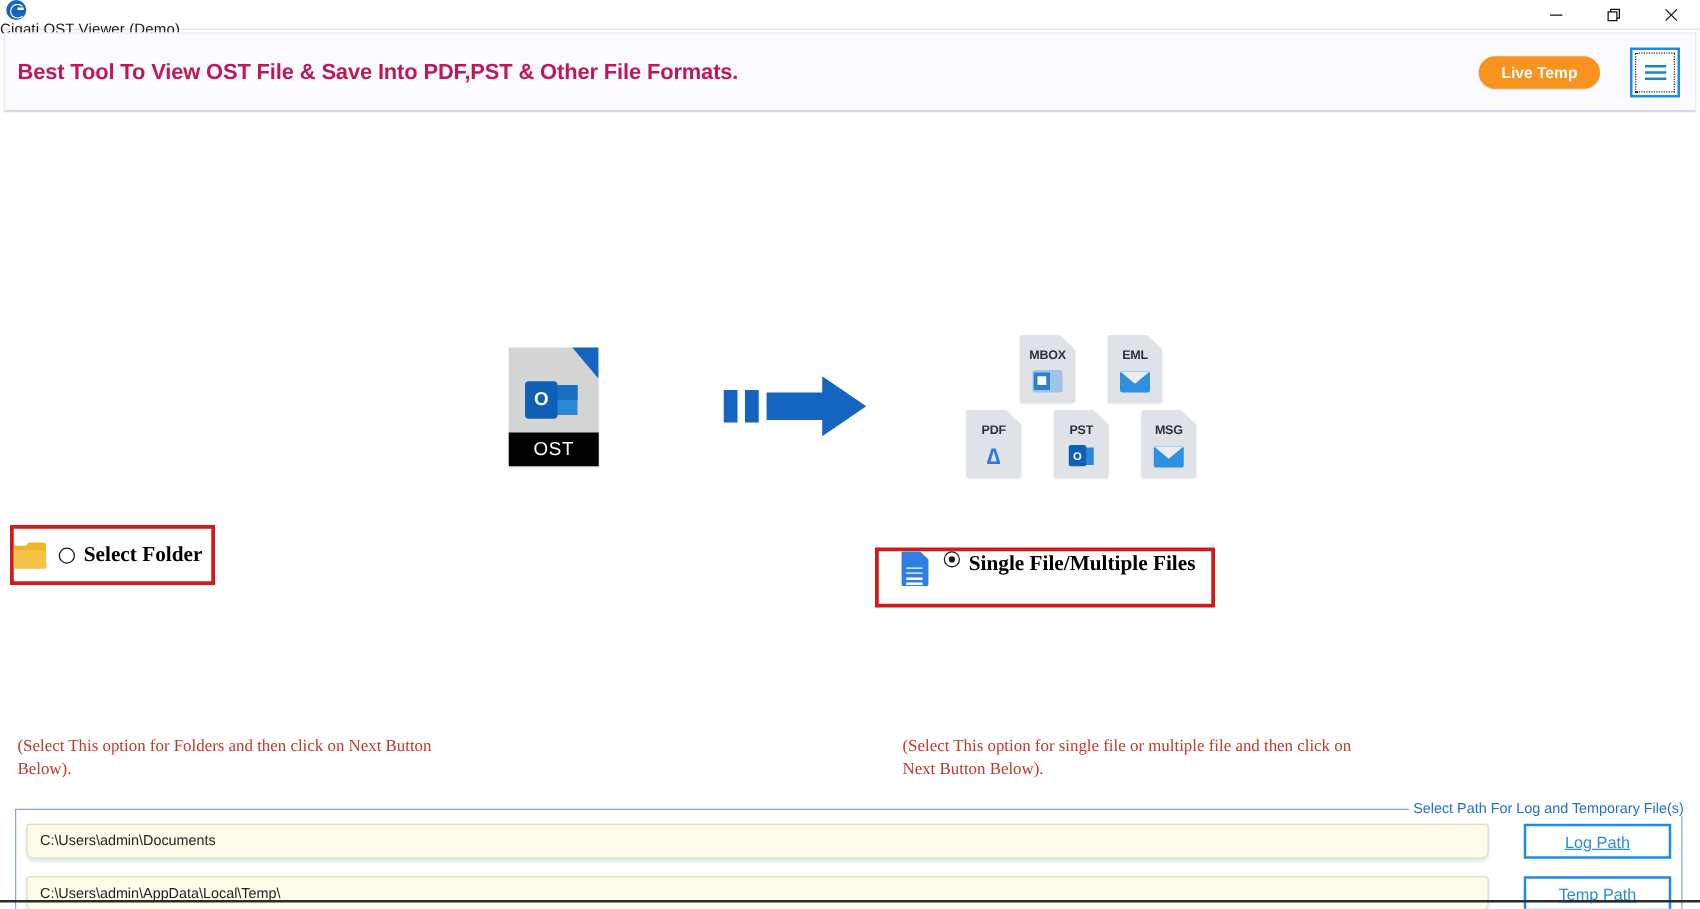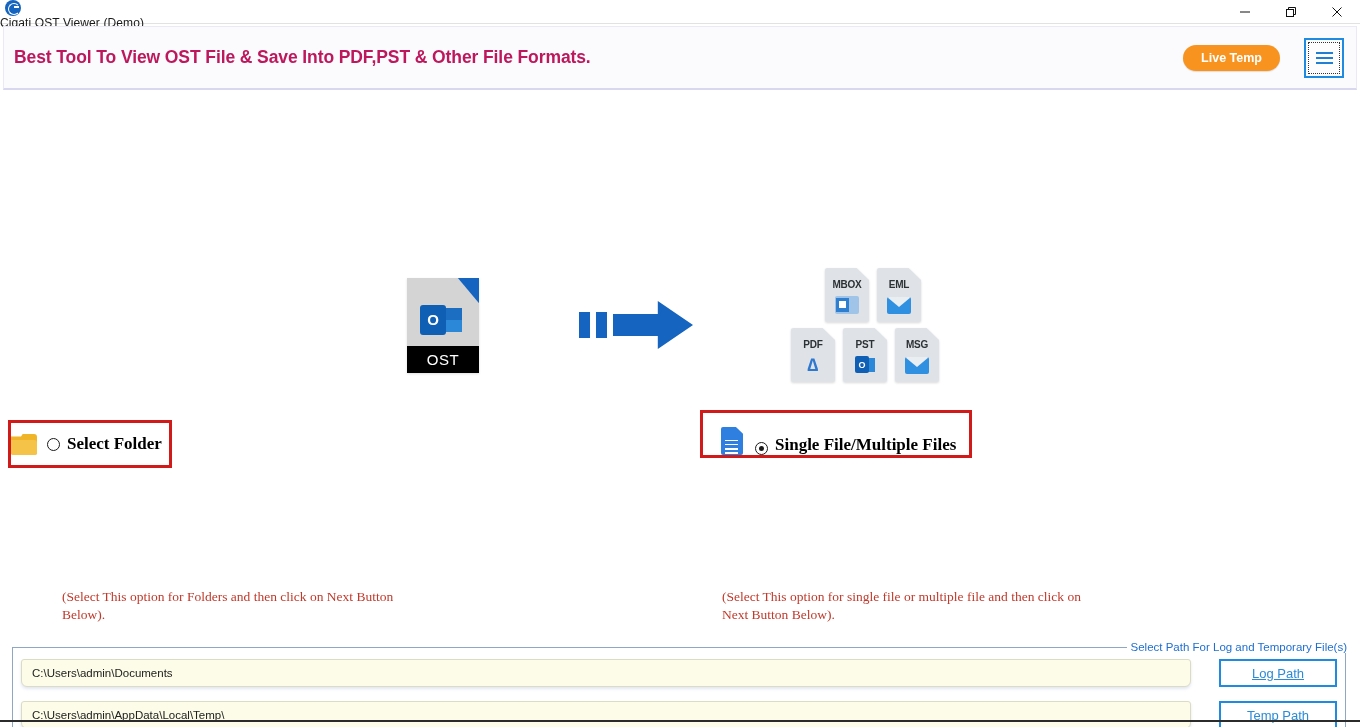--- a/index.html
+++ b/index.html
@@ -211,21 +211,21 @@
   }
 
   
   .outputs {
     width: 160px;
     display: flex;
     flex-direction: column;
     align-items: center;
     gap: 6px;
   }
-  .out-row { display: flex; gap: 8px; }
+  .out-row { display: flex; gap: 26px; }
   .out-row.bottom { margin-left: -16px; }
   .file-ico {
     width: 44px; height: 54px;
     position: relative;
     filter: drop-shadow(0 1px 1px rgba(0,0,0,.15));
   }
   .file-ico .fbody {
     position: absolute; inset: 0;
     background: #dfe3e8;
     clip-path: polygon(0 0, 72% 0, 100% 22%, 100% 100%, 0 100%);
@@ -296,25 +296,25 @@
     position: absolute;
     left: 8px; top: 330px;
     width: 164px; height: 48px;
     border: 3px solid #d11a1a;
     background: #ffffff;
     display: flex; align-items: center;
     cursor: pointer;
   }
   .opt-single {
     position: absolute;
-    left: 700px; top: 320px;
+    left: 700px; top: 348px;
     width: 272px; height: 48px;
     border: 3px solid #d11a1a;
     background: #ffffff;
-    display: flex; align-items: flex-end;
+    display: flex; align-items: flex-start;
     padding-left: 18px;
     cursor: pointer;
   }
   .folder-icon {
     width: 26px; height: 21px;
     position: relative;
     flex: 0 0 auto;
     margin-right: 10px;
   }
   .folder-icon .back {
@@ -374,21 +374,21 @@
     color: #000000;
     white-space: nowrap;
   }
   .hint {
     position: absolute;
     font-family: "Liberation Serif", serif;
     font-size: 13.5px;
     color: #c0392b;
     line-height: 1.35;
   }
-  .hint-folder { left: 14px; top: 498px; width: 340px; margin-left: 48px; }
+  .hint-folder { left: 14px; top: 498px; width: 340px; }
   .hint-single { left: 722px; top: 498px; width: 360px; }
 
   
   .path-fs {
     position: absolute;
     left: 10px; right: 12px; top: 551px;
     height: 108px;
     border: 1px solid #8fa6c4;
     padding: 0;
   }

